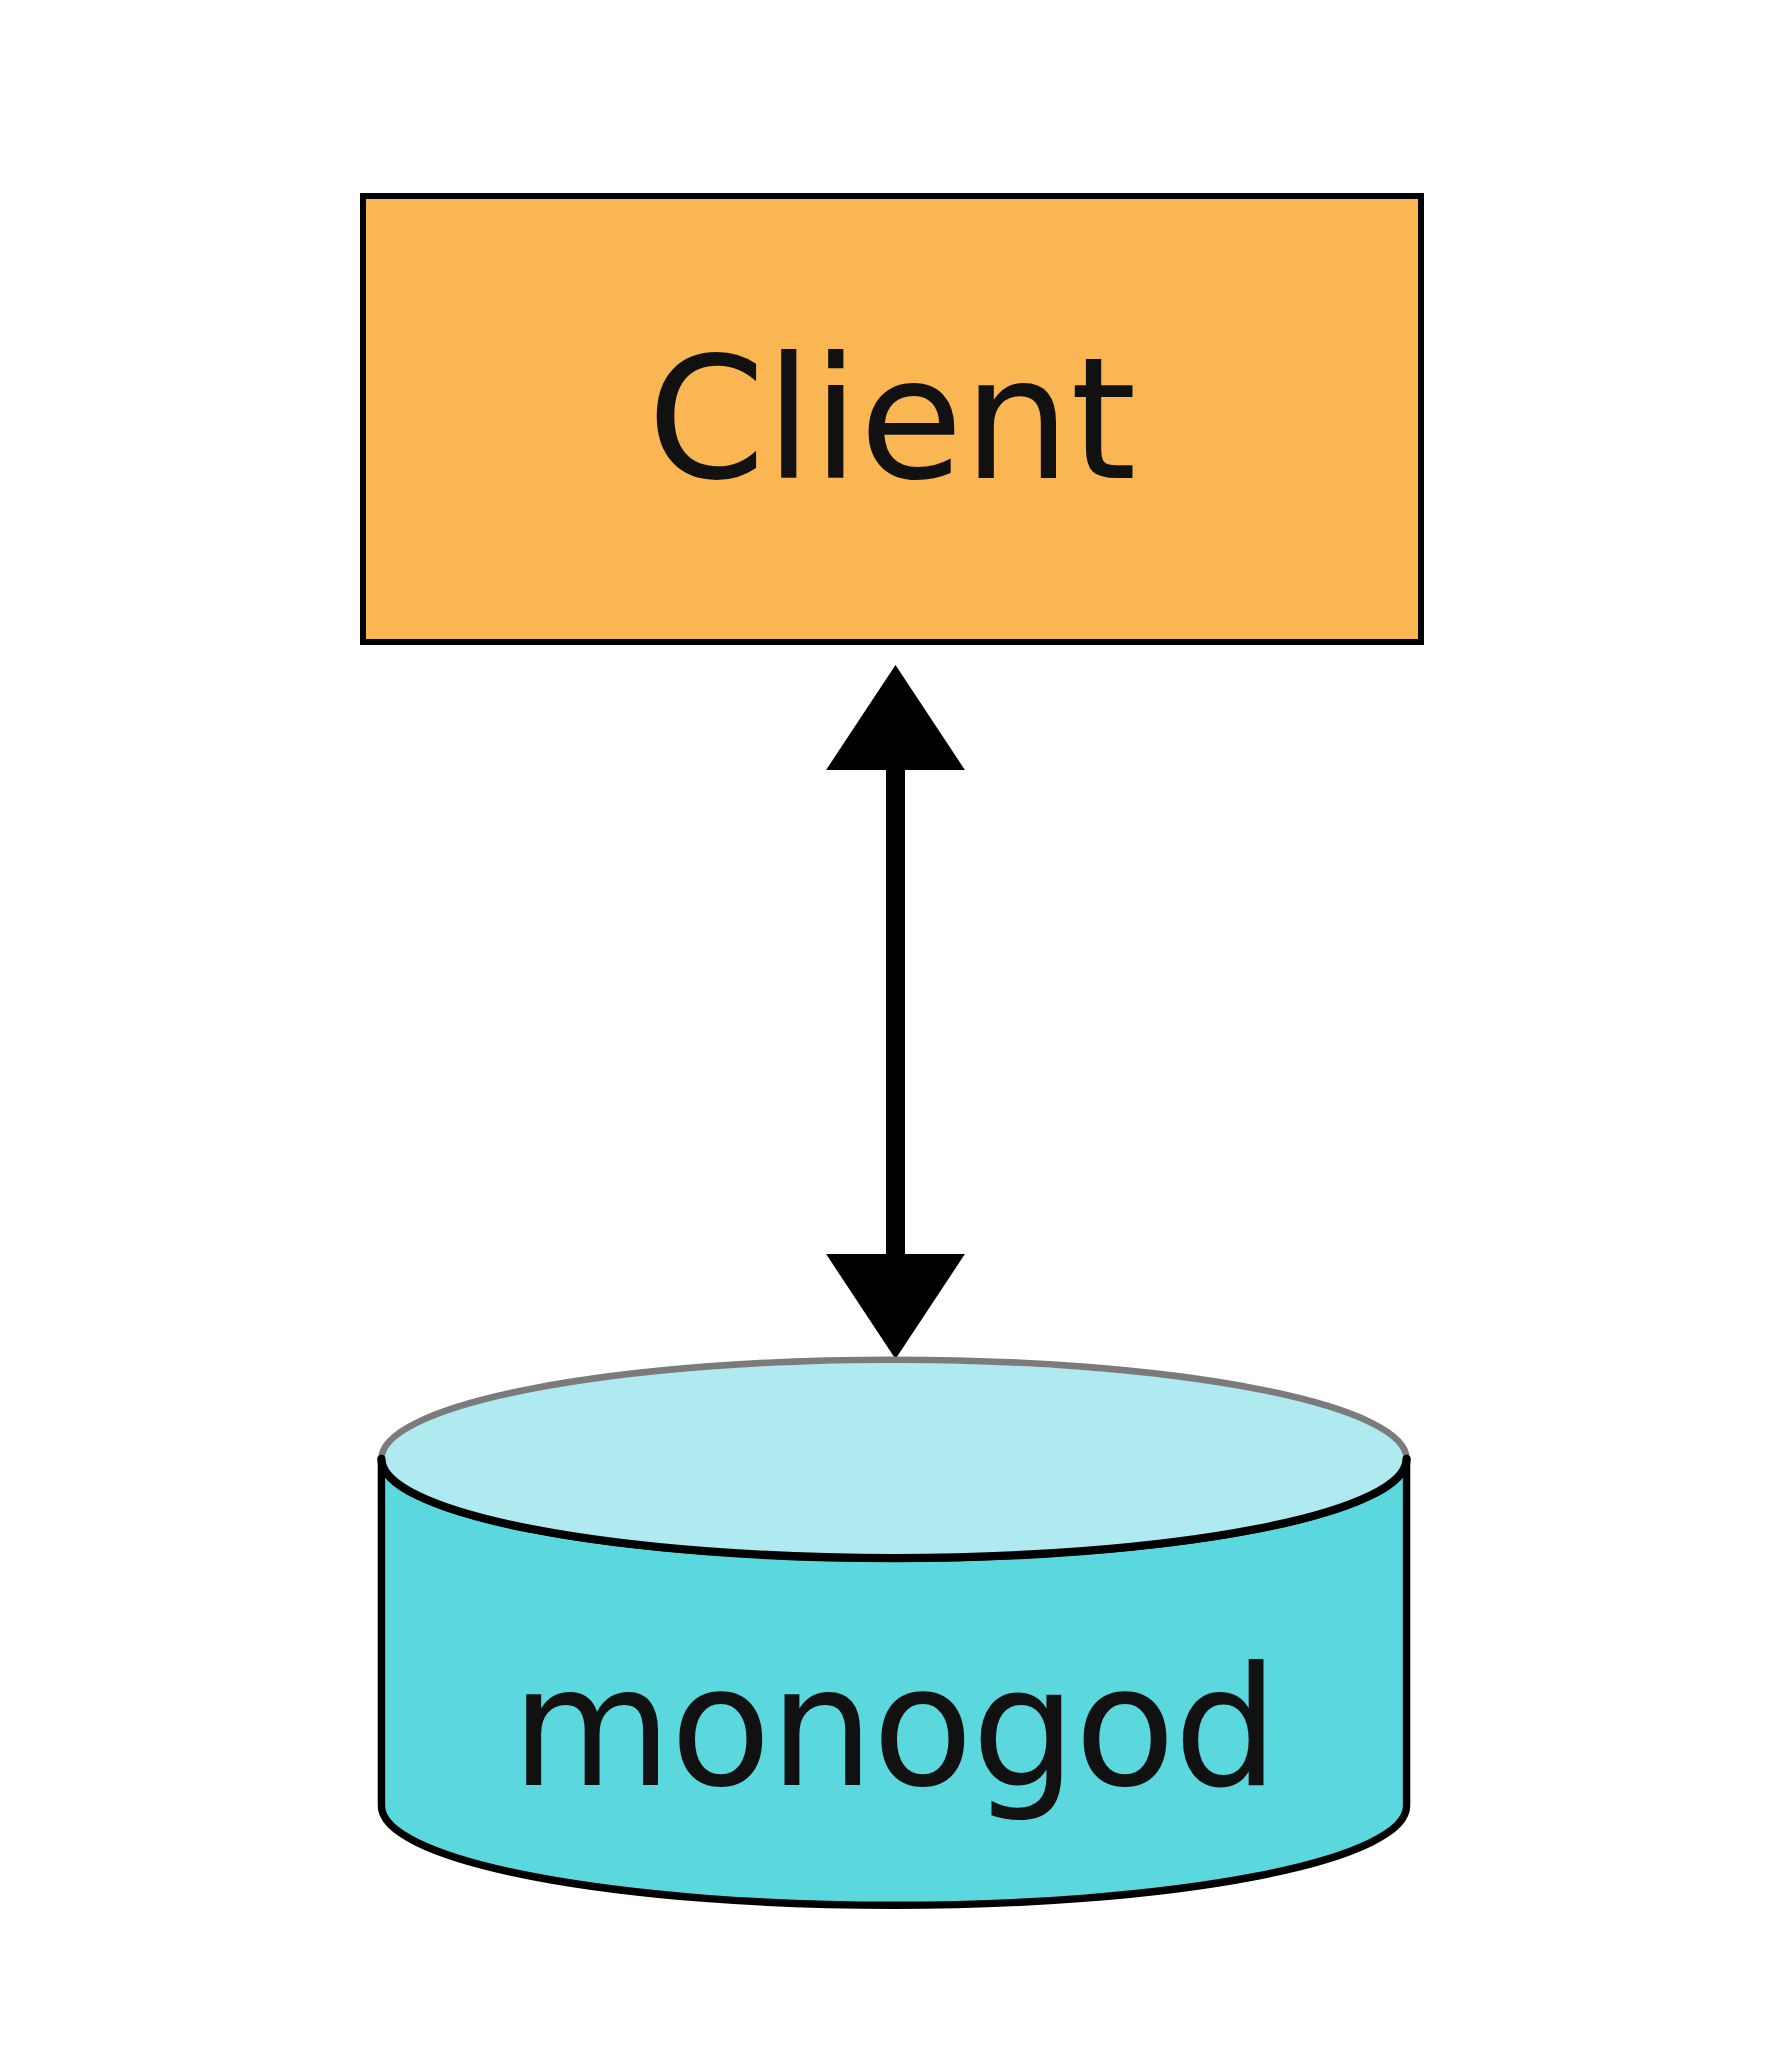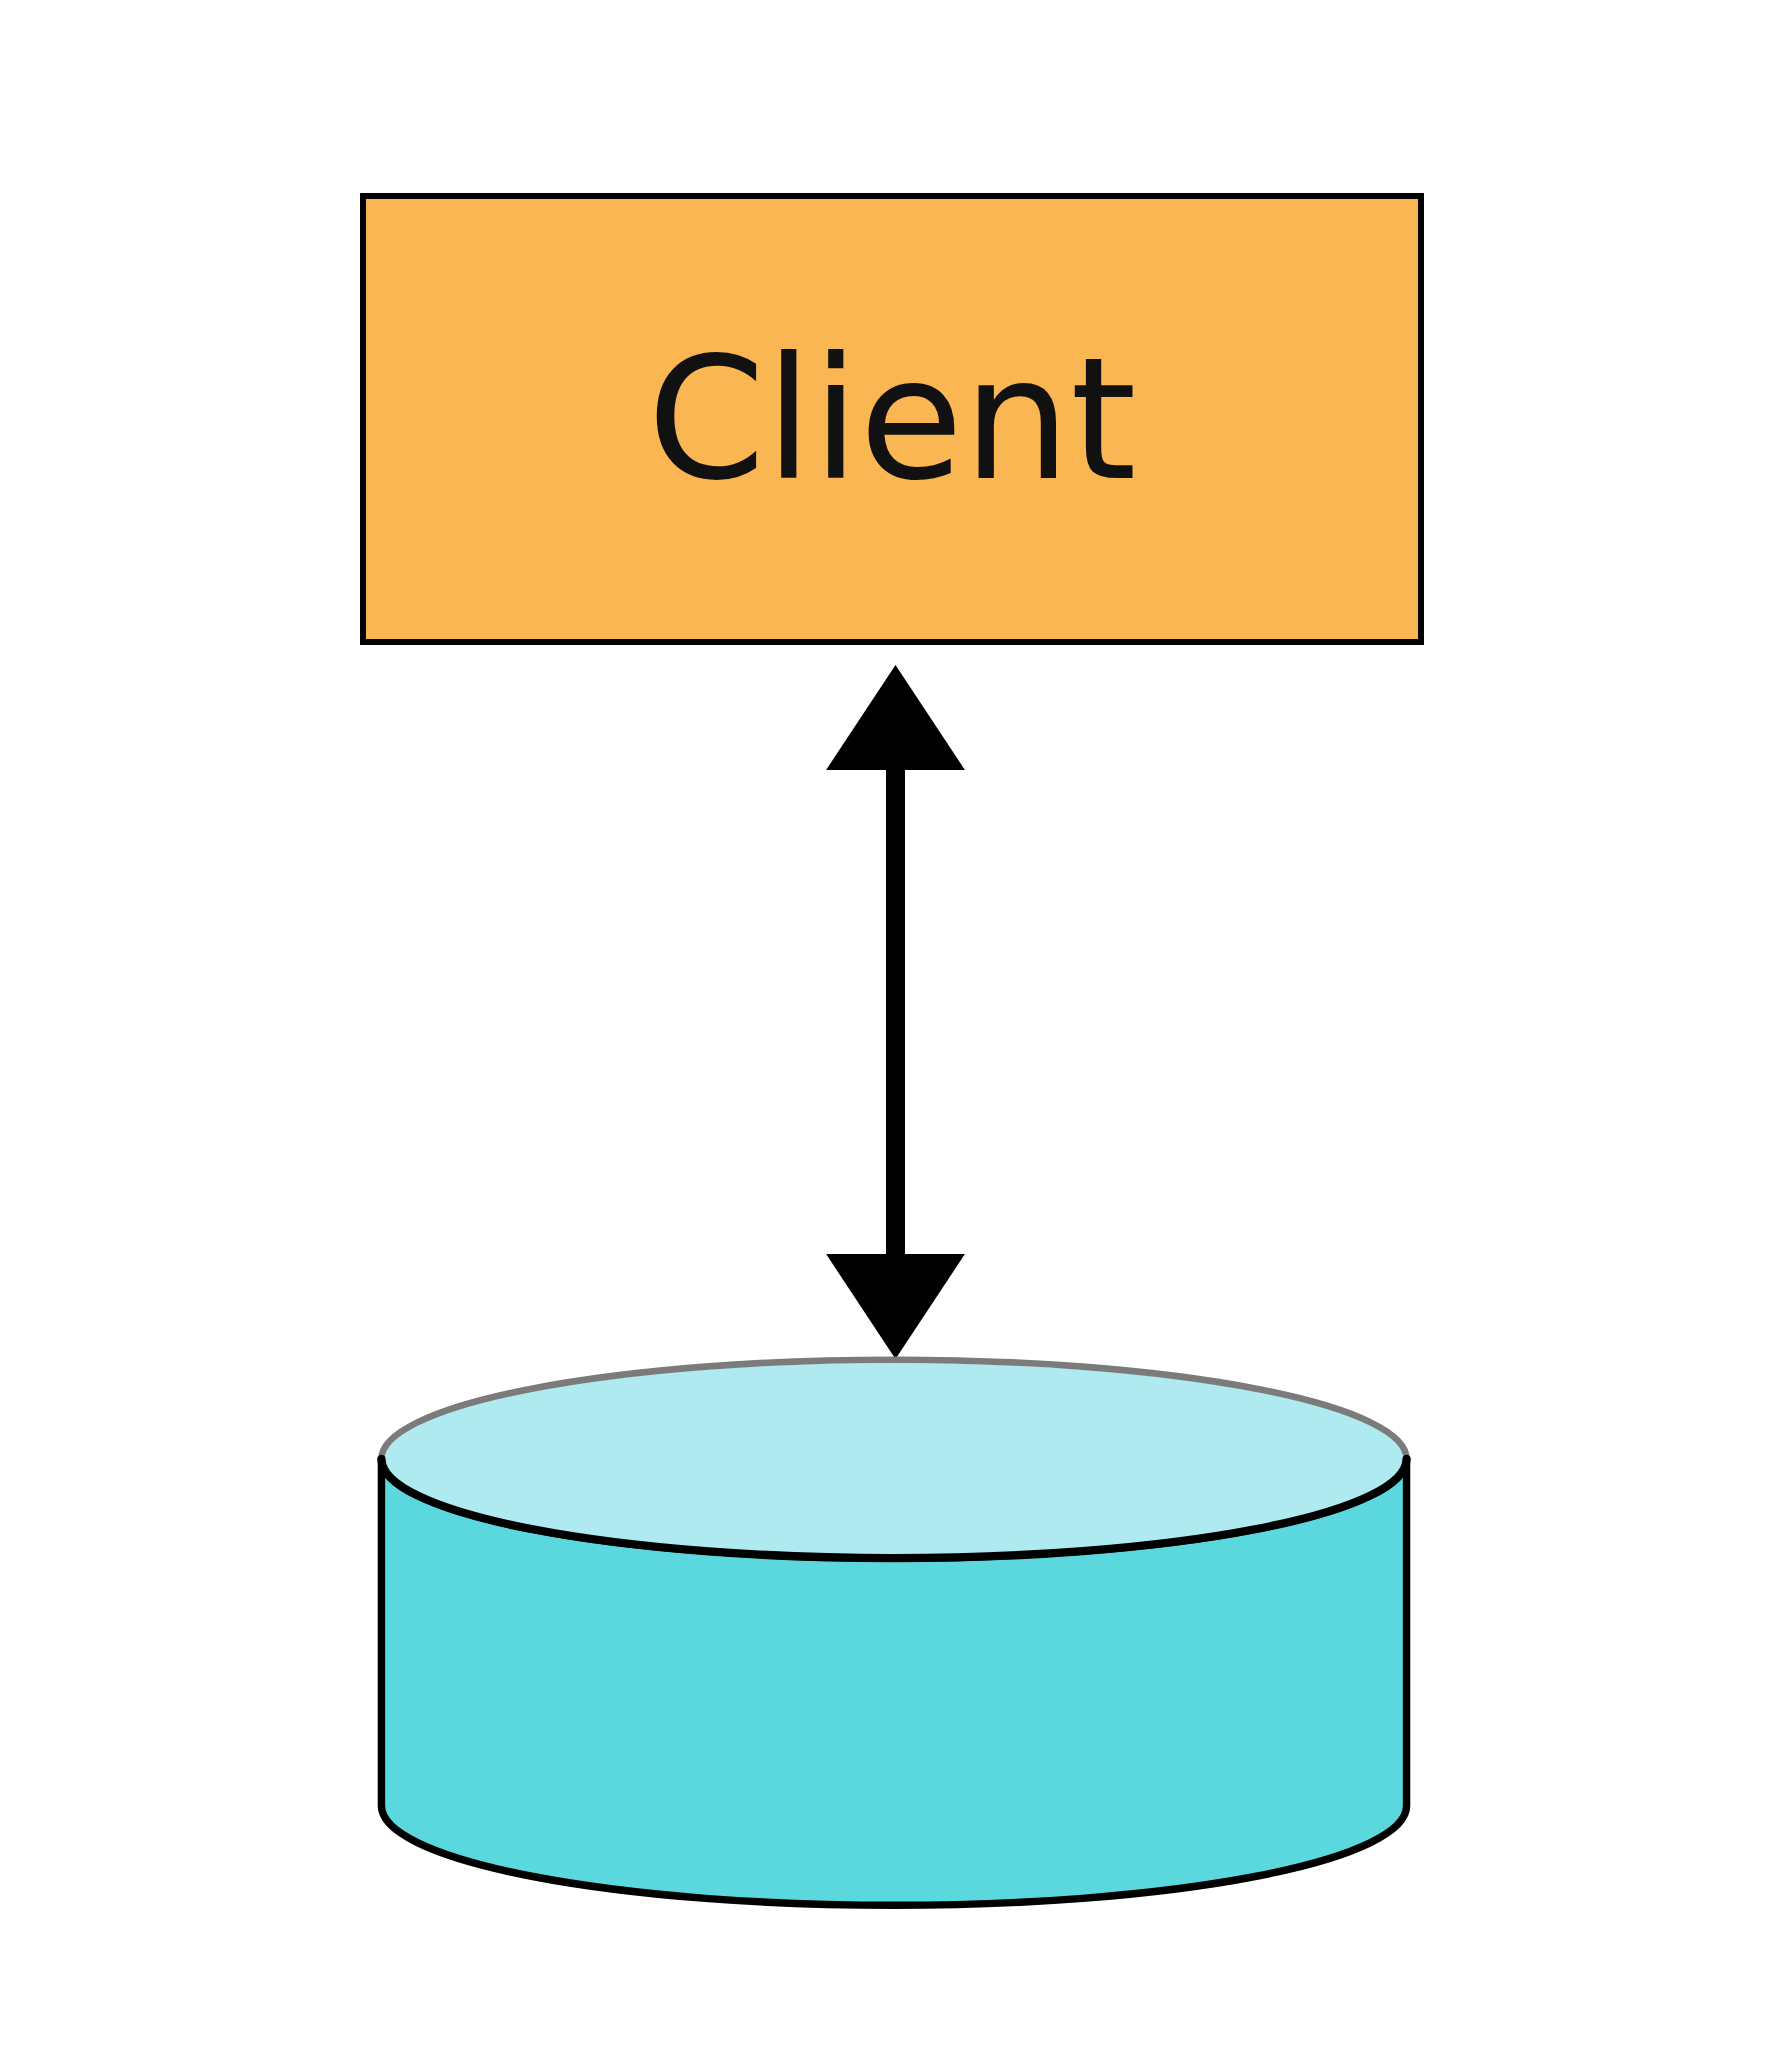--- a/index.html
+++ b/index.html
@@ -86,15 +86,16 @@
 
     <path d="M 9 128 L 9 548 A 620 120 0 0 0 1249 548 L 1249 128 A 620 120 0 0 1 9 128 Z" fill="#5BD8DE" stroke="#000000" stroke-width="9" stroke-linejoin="round"></path>
 
     <ellipse cx="629" cy="128" rx="616" ry="116" fill="#AEEAF0"></ellipse>
 
     <path d="M 9 128 A 620 120 0 0 1 1249 128" fill="none" stroke="#7b7b7b" stroke-width="8" stroke-linecap="round"></path>
 
     <path d="M 9 128 A 620 120 0 0 0 1249 128" fill="none" stroke="#000000" stroke-width="10" stroke-linecap="round"></path>
   </svg>
 
+  <div class="db-label">monogod</div>
 
 </div>
 
 
 </body></html>

